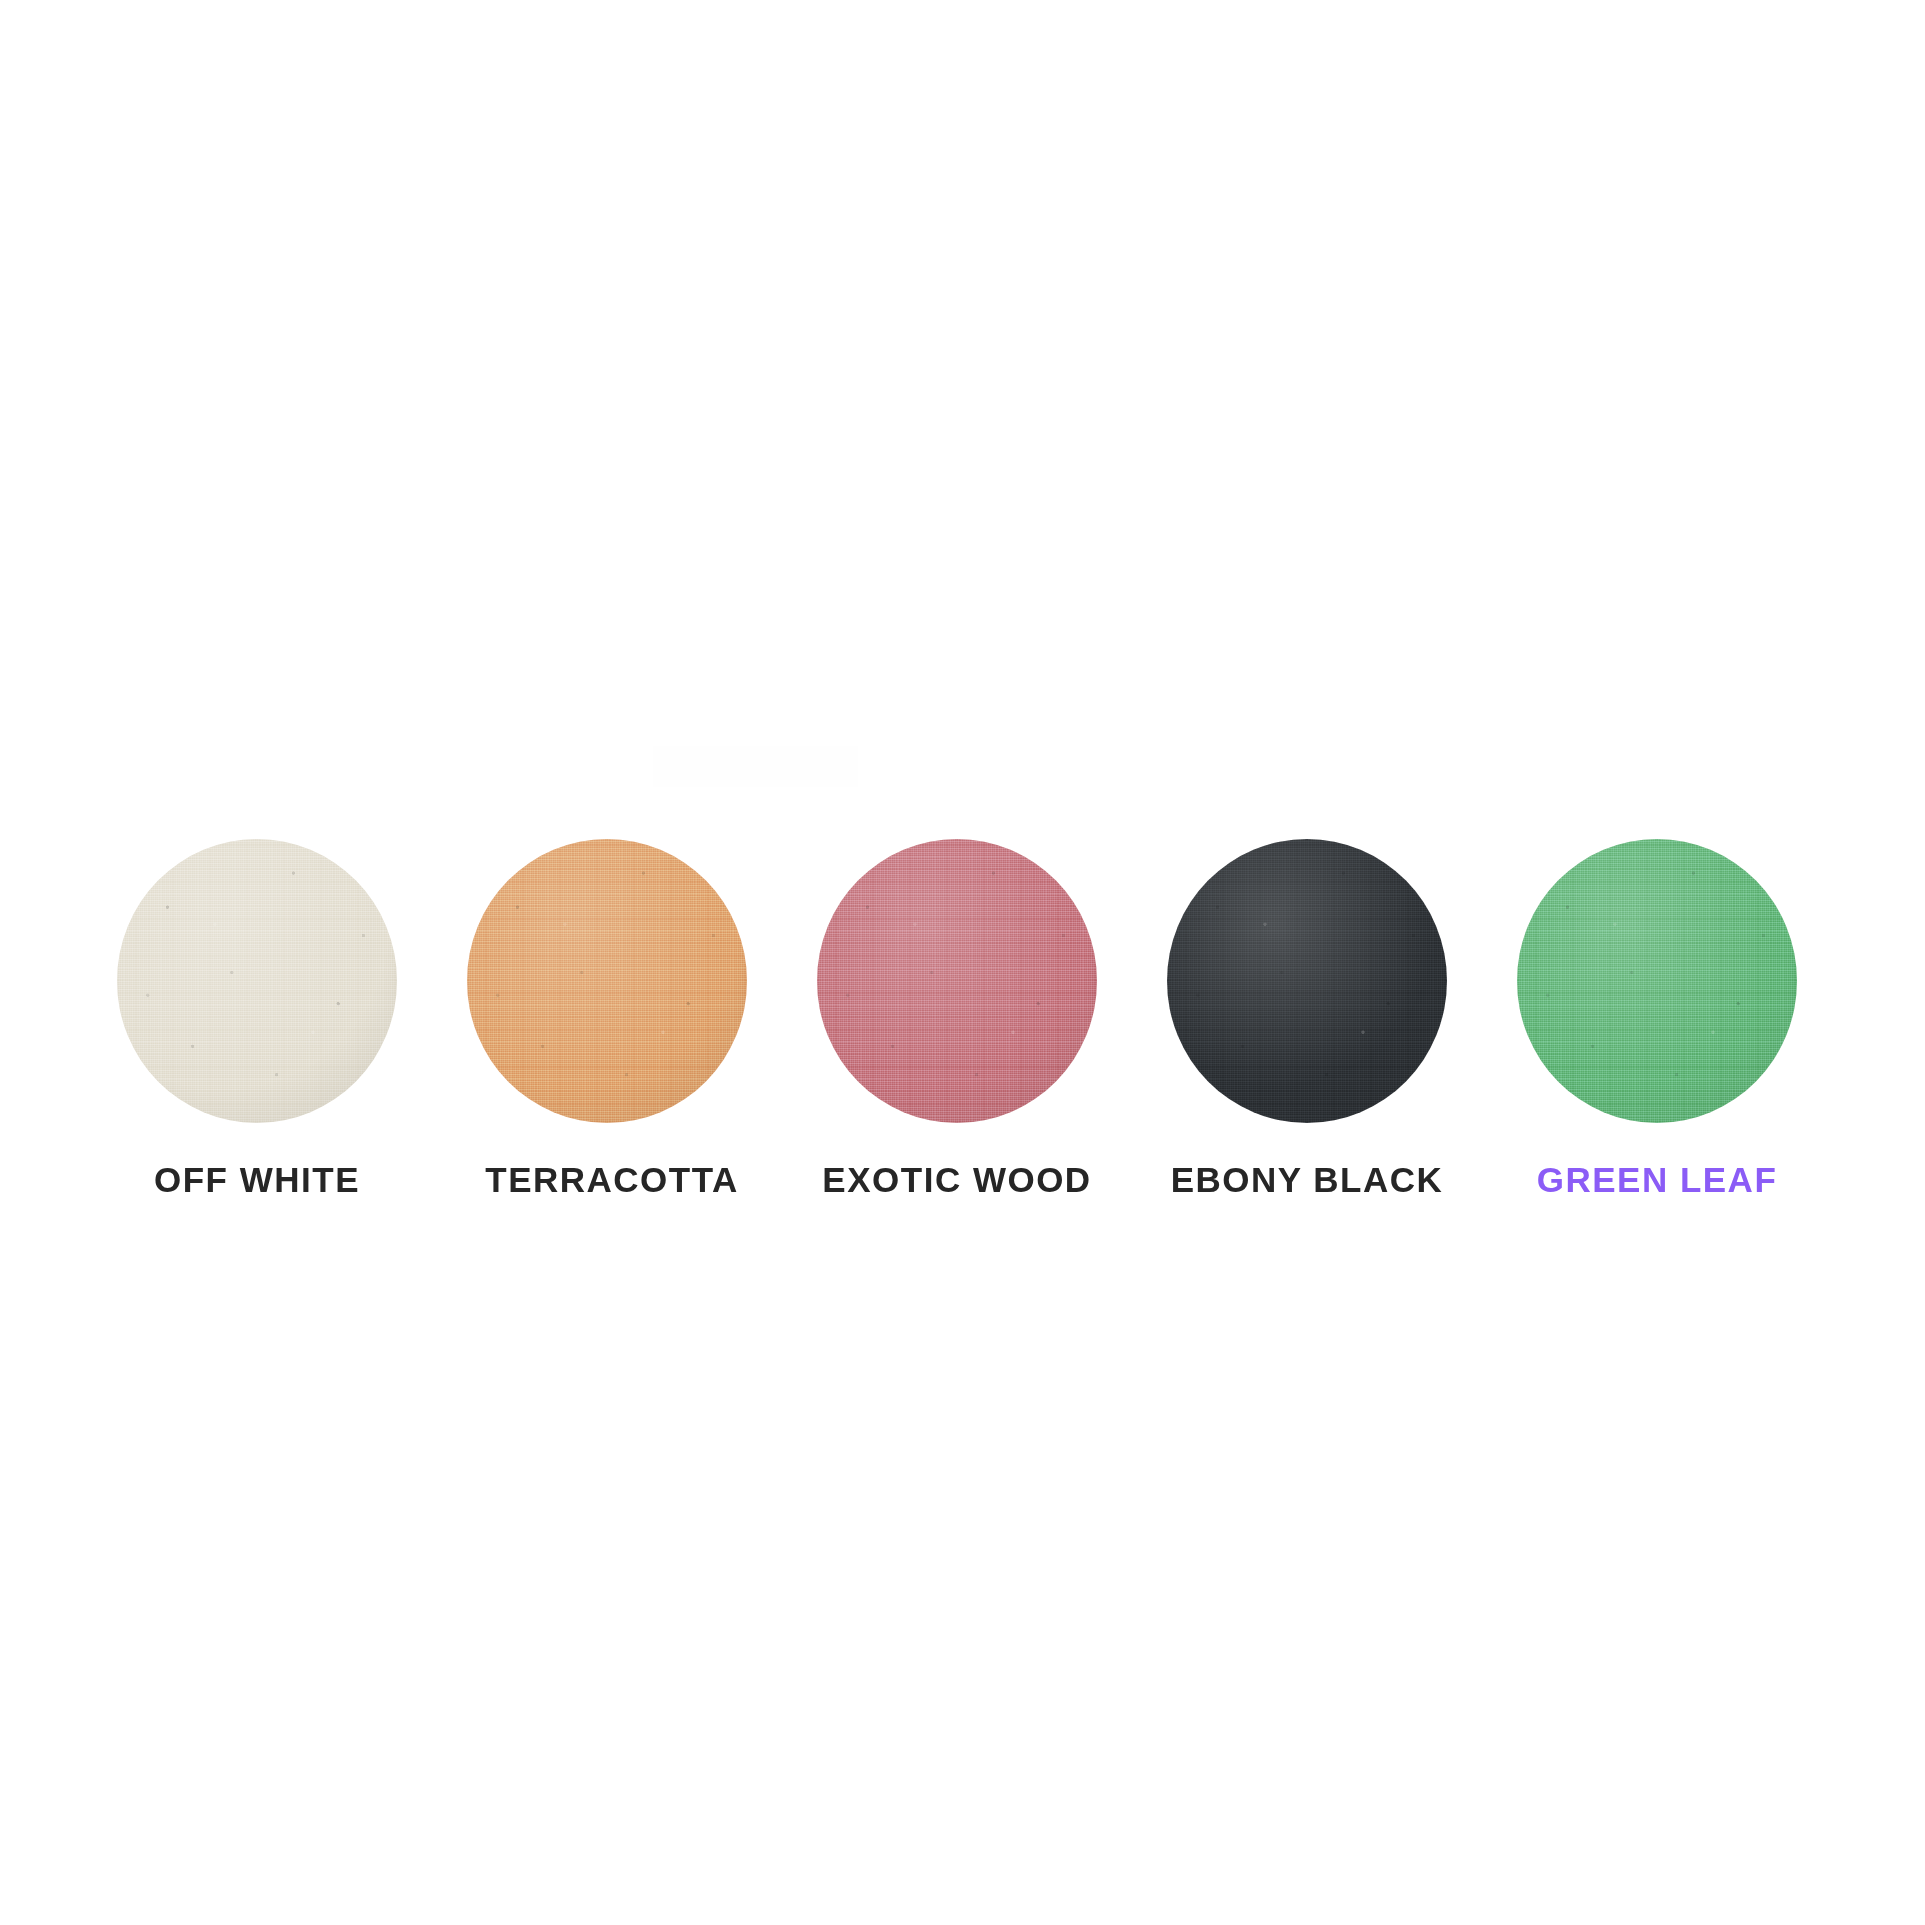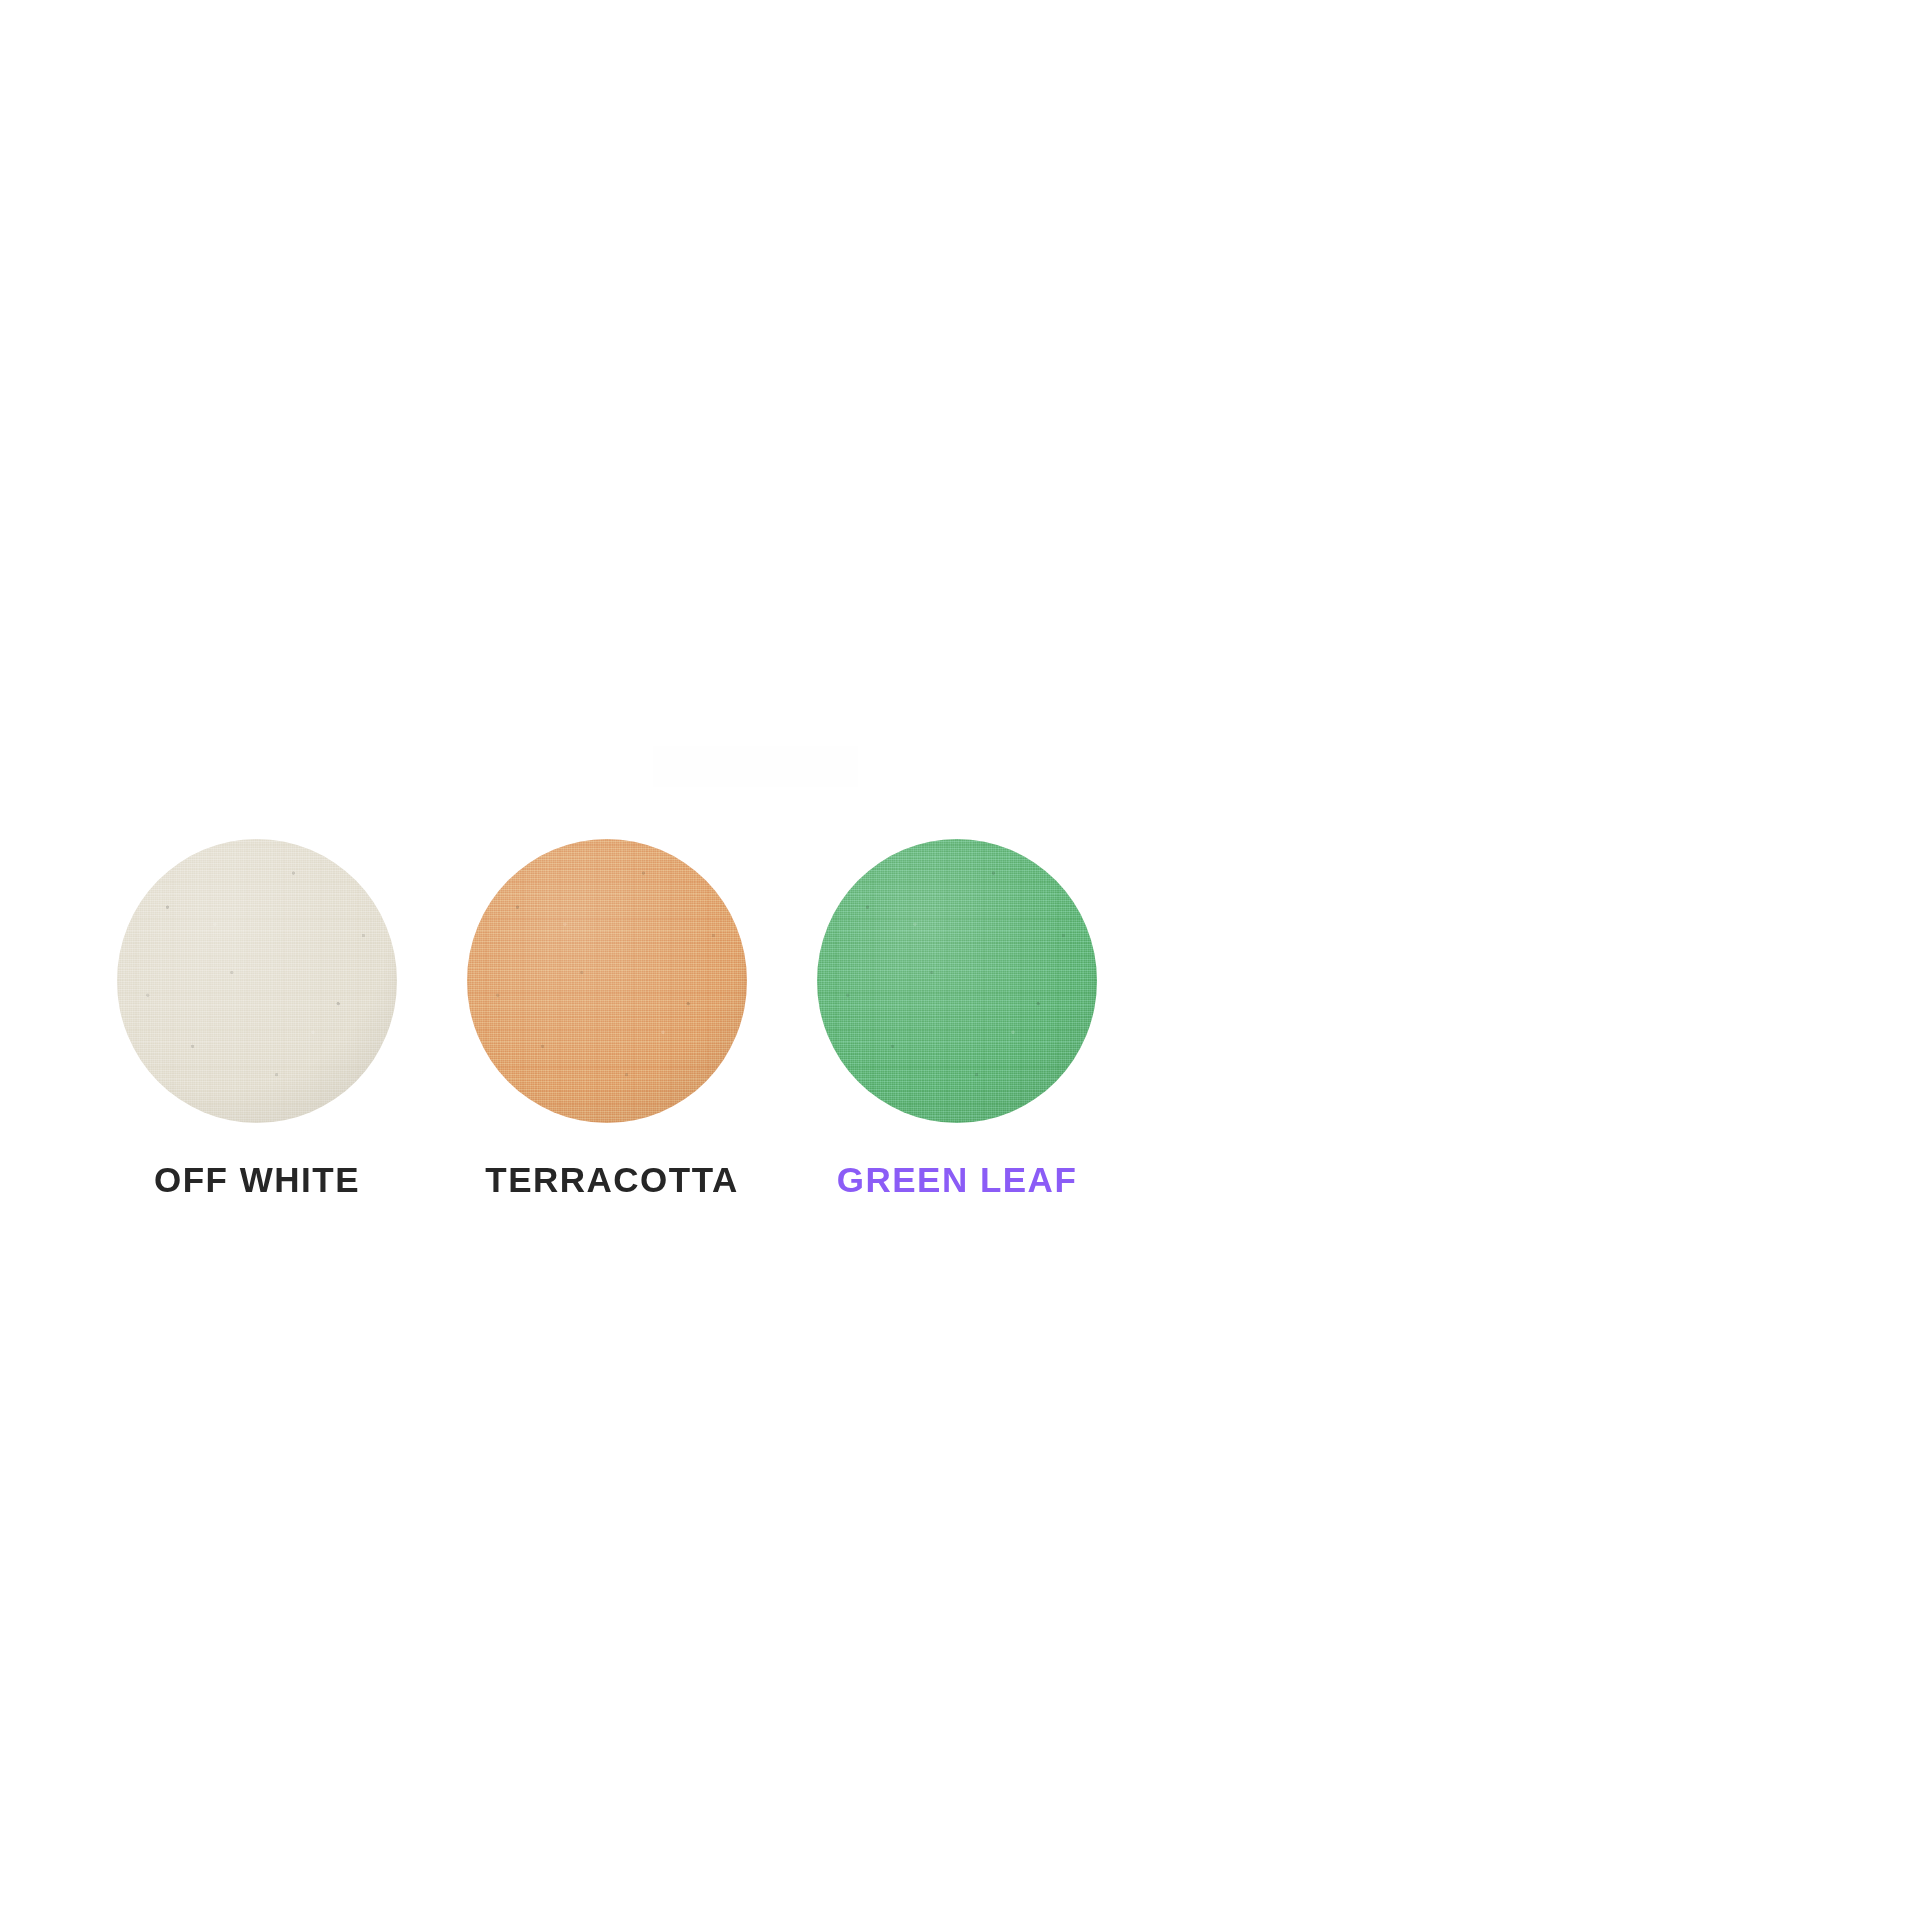--- a/index.html
+++ b/index.html
@@ -156,21 +156,37 @@
 
     <div class="swatch-item">
       <div class="swatch-disc" style="background-color: rgb(223, 160, 106);">
         <div class="weave"></div>
         <div class="fleck"></div>
         <div class="shade"></div>
       </div>
       <div class="swatch-label" style="color: rgb(38, 38, 38); margin-left: 10px;">TERRACOTTA</div>
     </div>
 
+    <div class="swatch-item">
+      <div class="swatch-disc" style="background-color: rgb(195, 113, 122);">
+        <div class="weave"></div>
+        <div class="fleck"></div>
+        <div class="shade"></div>
+      </div>
+      <div class="swatch-label" style="color: rgb(38, 38, 38);">EXOTIC WOOD</div>
+    </div>
 
+    <div class="swatch-item">
+      <div class="swatch-disc" style="background-color: rgb(43, 47, 51);">
+        <div class="weave"></div>
+        <div class="fleck"></div>
+        <div class="shade"></div>
+      </div>
+      <div class="swatch-label" style="color: rgb(38, 38, 38);">EBONY BLACK</div>
+    </div>
 
     <div class="swatch-item">
       <div class="swatch-disc" style="background-color: rgb(95, 179, 117);">
         <div class="weave"></div>
         <div class="fleck"></div>
         <div class="shade"></div>
       </div>
       <div class="swatch-label" style="color: #8b5cf6;">GREEN LEAF</div>
     </div>
 

